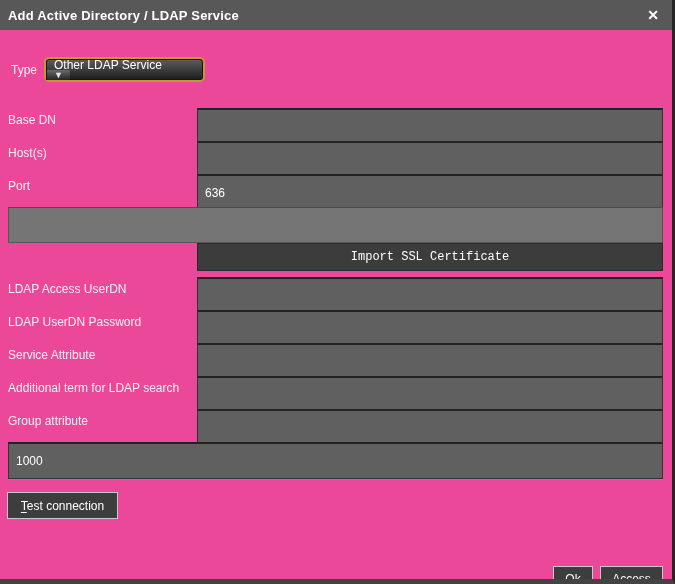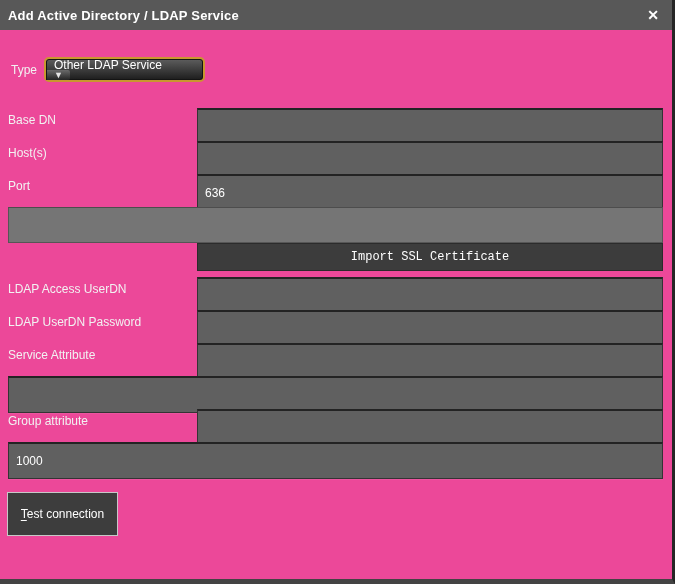--- a/index.html
+++ b/index.html
@@ -106,21 +106,21 @@
   }
 
   .btn {
     background:#3d3d3d;
     border:1px solid #c8c8c8;
     color:#ffffff; font-size:12px;
     font-family:"Liberation Sans", sans-serif;
     cursor:pointer;
   }
   .test-area { margin-top:27px; padding-left:7px; }
-  .btn-test { width:111px; height:44px; }
+  .btn-test { width:111px; height:27px; }
 
   .footer {
     margin-top:47px;
     padding-right:9px;
     display:flex; justify-content:flex-end; gap:7px;
   }
   .btn-ok { width:40px; height:26px; }
   .btn-cancel { width:63px; height:26px; }
   .btn u { text-underline-offset:2px; }
 </style>
@@ -177,20 +177,21 @@
       <div class="label">LDAP UserDN Password</div>
       <div class="field"><input type="password" value="" style=""></div>
     </div>
 
     <div class="row">
       <div class="label">Service Attribute</div>
       <div class="field"><input type="text" value="" style=""></div>
     </div>
 
     <div class="row">
+      <div class="label">Additional term for LDAP search</div>
       <div class="field"><input type="text" value="" style=""></div>
     </div>
 
     <div class="row">
       <div class="label">Group attribute</div>
       <div class="field"><input type="text" value="" style=""></div>
     </div>
 
     <div class="row">
       <div class="field"><input type="text" value="1000" style=""></div>

